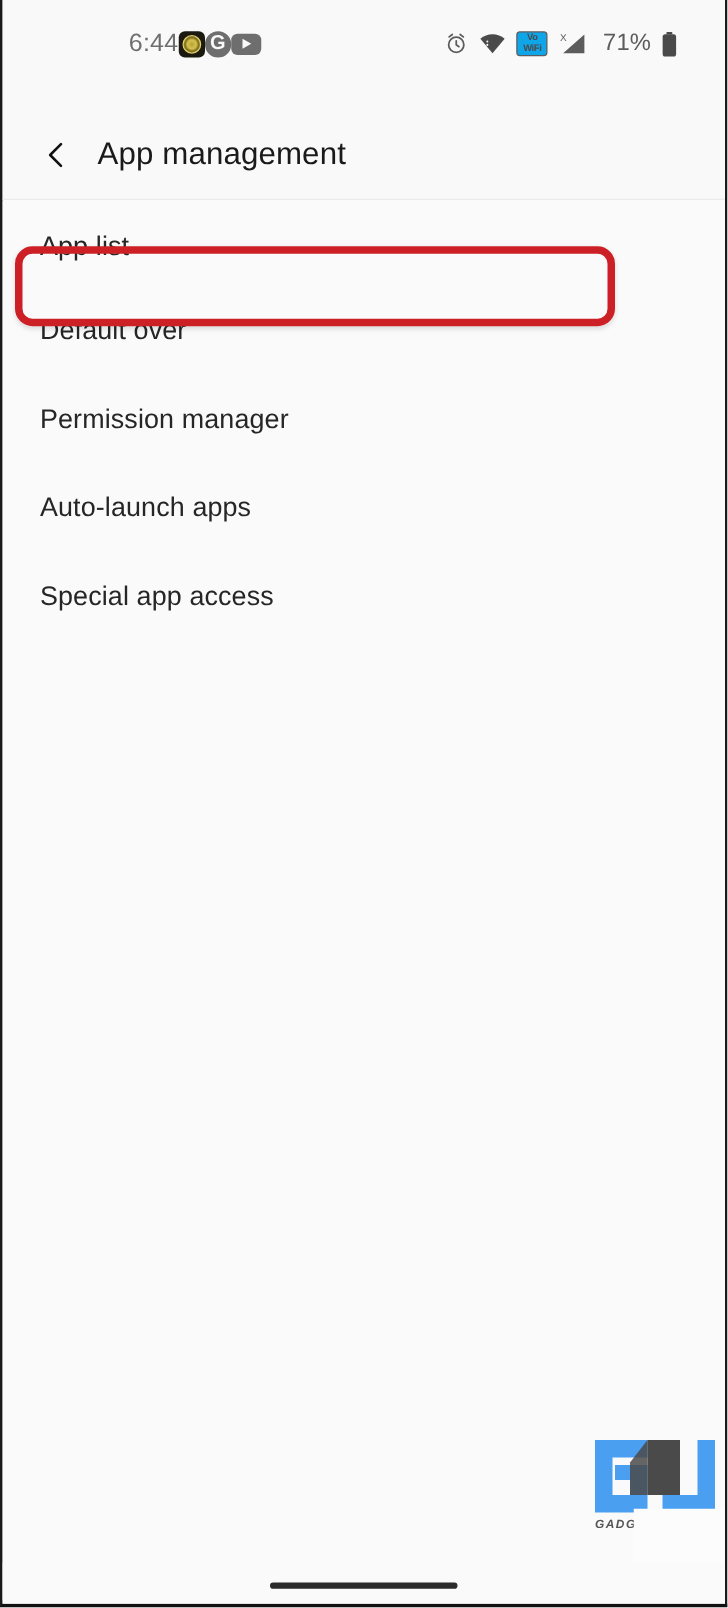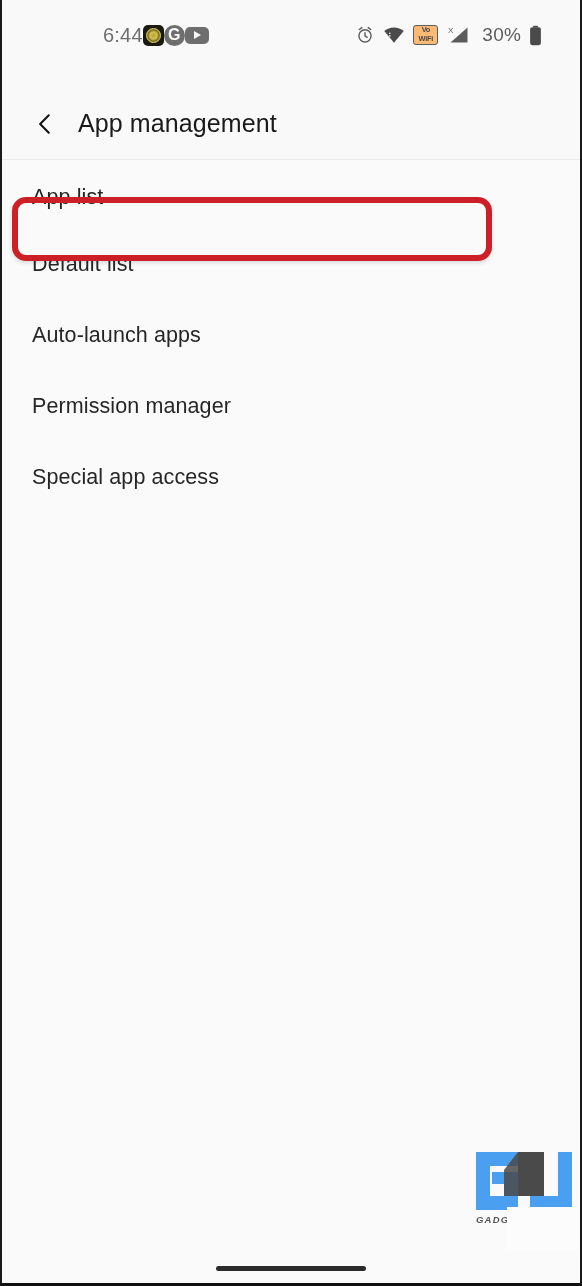--- a/index.html
+++ b/index.html
@@ -135,21 +135,21 @@
   
   .ico-vowifi {
     display: inline-block;
     width: 25px;
     height: 20px;
     border: 1.5px solid #5c5c5c;
     border-radius: 3px;
     box-sizing: border-box;
     position: relative;
     overflow: hidden;
-    background: #fdba74;
+    background: #0ea5e9;
   }
   .ico-vowifi span {
     display: block;
     text-align: center;
     font-size: 7.5px;
     font-weight: bold;
     color: #4a4a4a;
     line-height: 8.5px;
     font-family: "Liberation Sans", sans-serif;
     letter-spacing: -0.3px;
@@ -328,21 +328,21 @@
         <span>WiFi</span>
       </span>
 
       <span class="ico-signal">
         <svg viewBox="0 0 24 20" width="24" height="20">
           <path d="M21.5 2.5 L21.5 17.5 L4.5 17.5 Z" fill="#5c5c5c"></path>
           <text x="2" y="8" font-family="Liberation Sans, sans-serif" font-size="8" fill="#5c5c5c">X</text>
         </svg>
       </span>
 
-      <span class="battery-text">30%</span>
+      <span class="battery-text">71%</span>
 
       <span class="ico-battery">
         <svg viewBox="0 0 14 22" width="13" height="21">
           <rect x="4.4" y="0.4" width="5.2" height="2" rx="0.7" fill="#4a4a4a"></rect>
           <rect x="1.2" y="2.2" width="11.6" height="19.2" rx="2.2" fill="#4a4a4a"></rect>
         </svg>
       </span>
     </div>
   </div>
 
@@ -355,29 +355,29 @@
     <span id="page-title">App management</span>
   </div>
 
   <div id="settings-list">
 
     <div class="list-row first">
       <span class="row-label">App list</span>
     </div>
 
     <div class="list-row">
-      <span class="row-label">Default list</span>
+      <span class="row-label">Default over</span>
+    </div>
+
+    <div class="list-row">
+      <span class="row-label">Permission manager</span>
     </div>
 
     <div class="list-row">
       <span class="row-label">Auto-launch apps</span>
-    </div>
-
-    <div class="list-row">
-      <span class="row-label">Permission manager</span>
     </div>
 
 
     <div class="list-row">
       <span class="row-label">Special app access</span>
     </div>
 
 
   </div>
 

